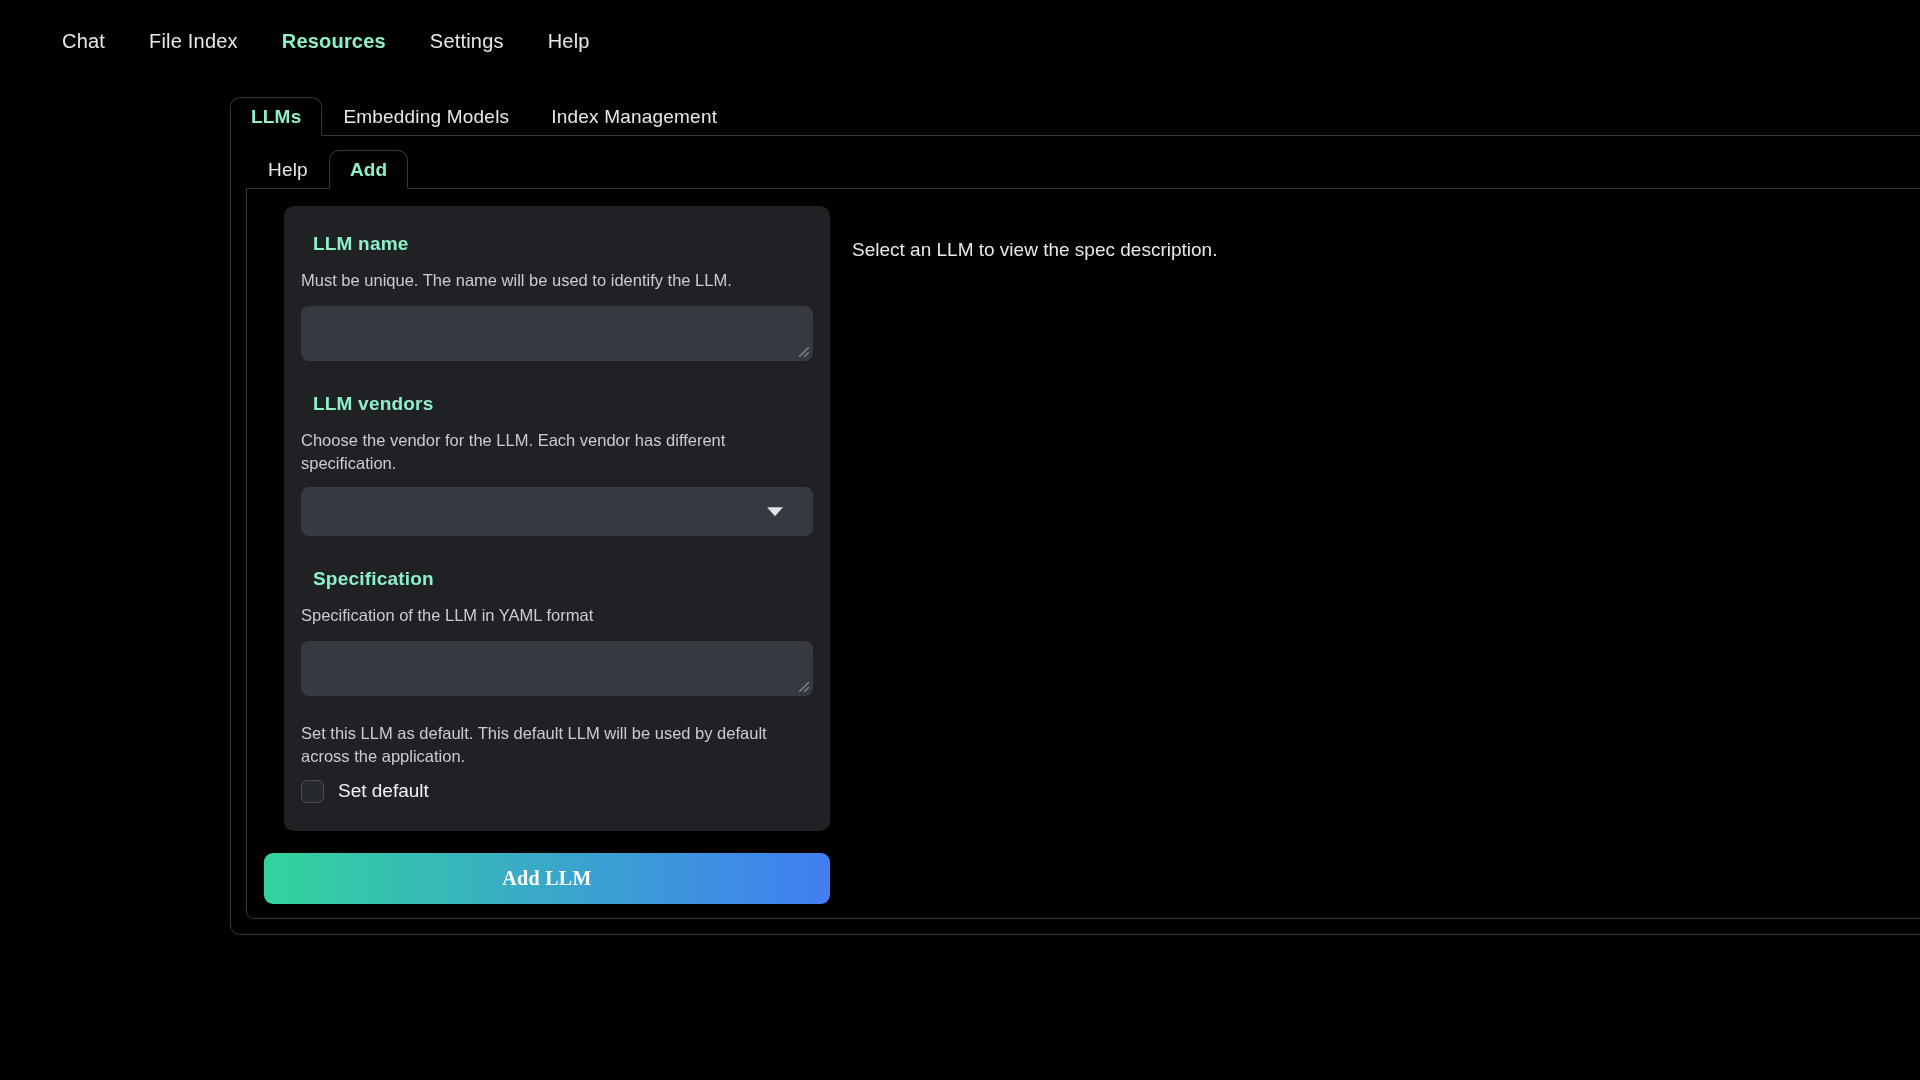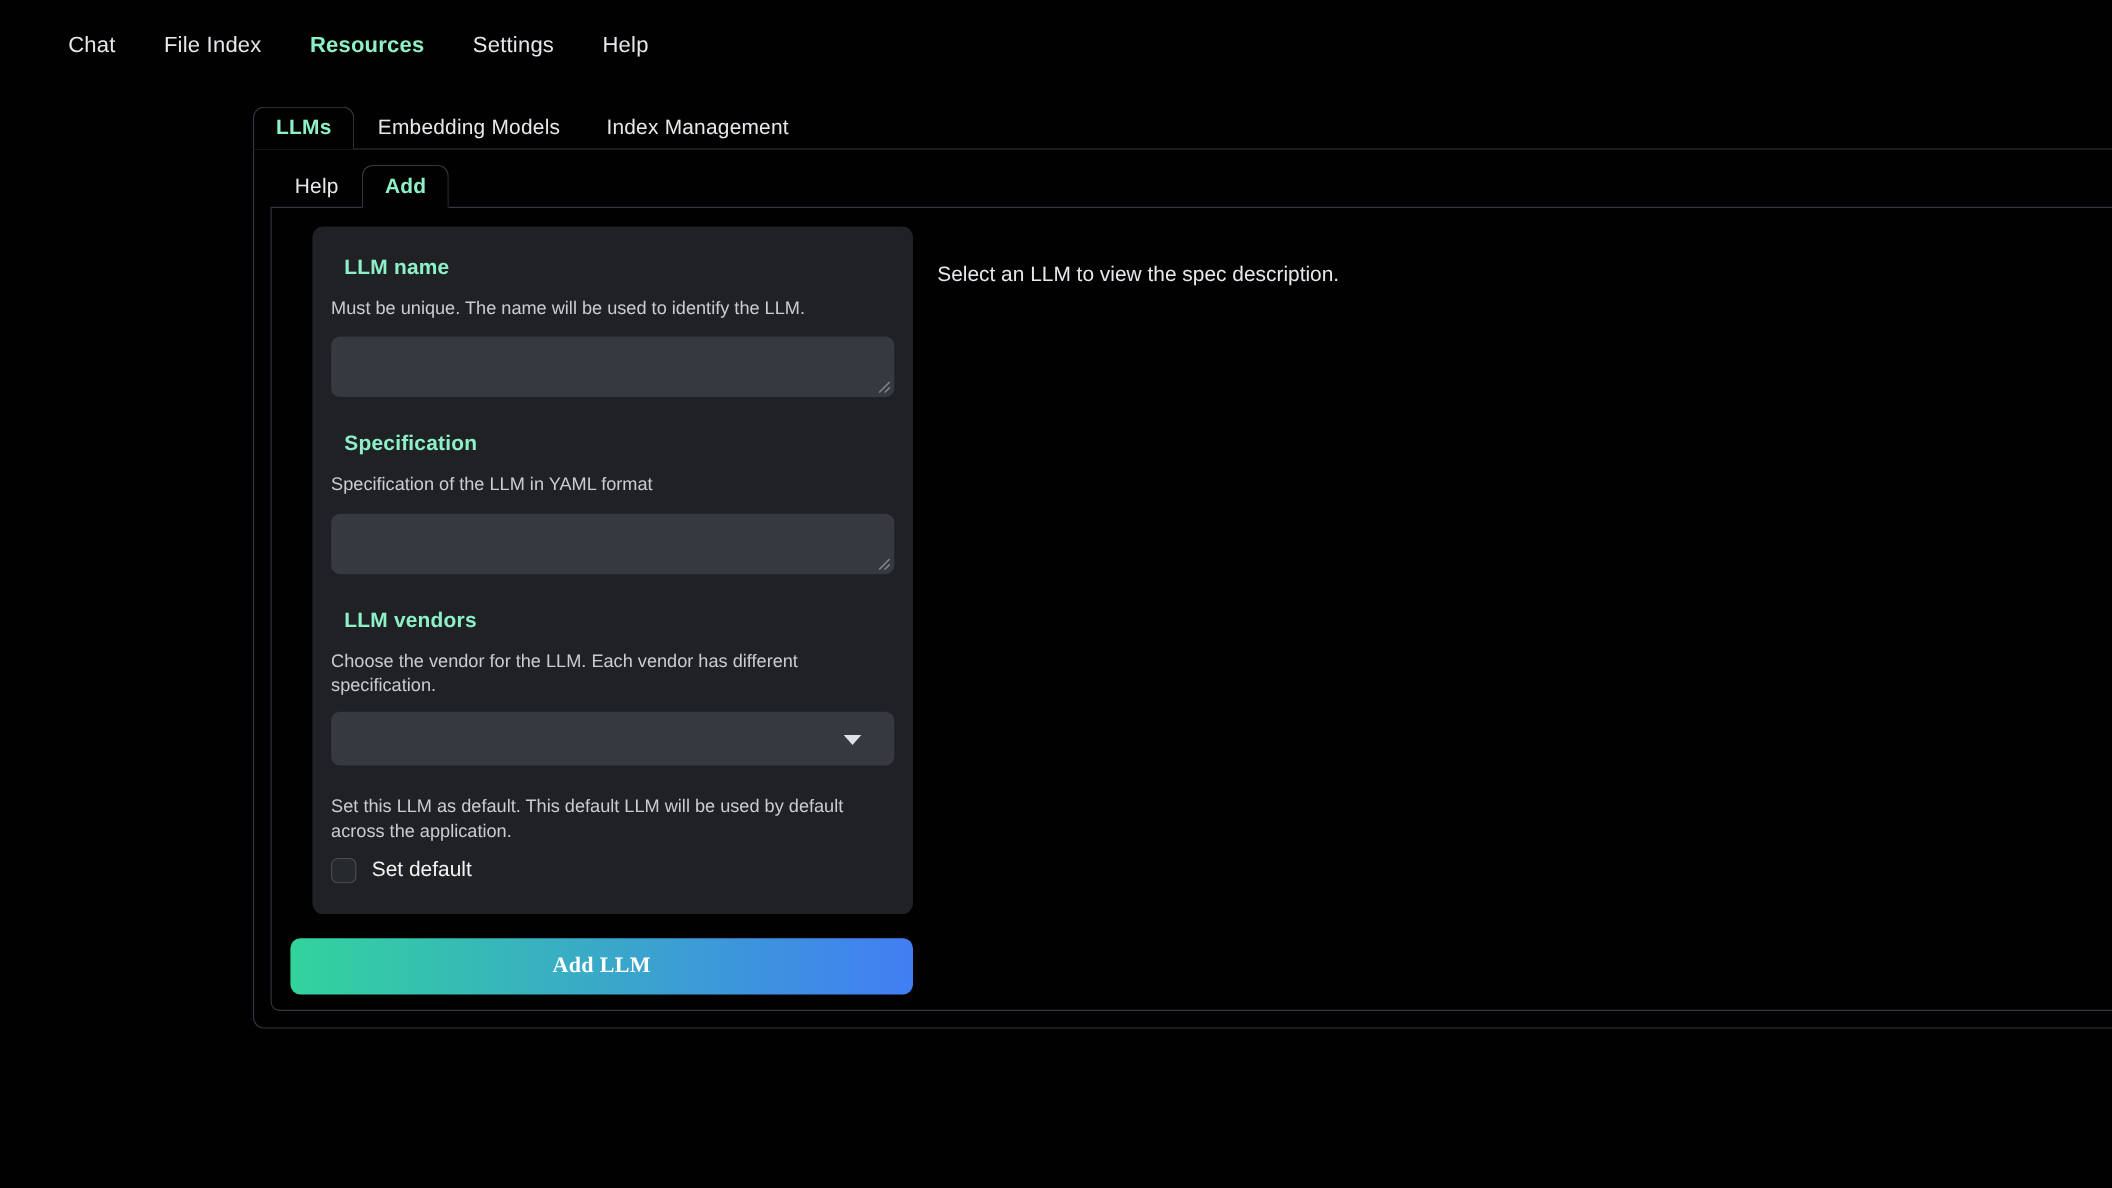--- a/index.html
+++ b/index.html
@@ -136,37 +136,37 @@
             <div class="field-help">Must be unique. The name will be used to identify the LLM.</div>
             <div class="input-wrap">
               <textarea class="text-input" aria-label="LLM name" style=""></textarea>
               <svg class="resize-handle" viewBox="0 0 10 10">
                 <line x1="10" y1="0" x2="0" y2="10" stroke="#9aa0a8" stroke-width="1.4"></line>
                 <line x1="10" y1="5" x2="5" y2="10" stroke="#9aa0a8" stroke-width="1.4"></line>
               </svg>
             </div>
 
             <div class="section">
+              <div class="field-label">LLM vendors</div>
+              <div class="field-help">Choose the vendor for the LLM. Each vendor has different specification.</div>
+              <div class="dropdown">
+                <span></span>
+                <span class="arrow"></span>
+              </div>
+            </div>
+
+            <div class="section">
               <div class="field-label">Specification</div>
               <div class="field-help">Specification of the LLM in YAML format</div>
               <div class="input-wrap">
                 <textarea class="text-input" aria-label="Specification" style=""></textarea>
                 <svg class="resize-handle" viewBox="0 0 10 10">
                   <line x1="10" y1="0" x2="0" y2="10" stroke="#9aa0a8" stroke-width="1.4"></line>
                   <line x1="10" y1="5" x2="5" y2="10" stroke="#9aa0a8" stroke-width="1.4"></line>
                 </svg>
-              </div>
-            </div>
-
-            <div class="section">
-              <div class="field-label">LLM vendors</div>
-              <div class="field-help">Choose the vendor for the LLM. Each vendor has different specification.</div>
-              <div class="dropdown">
-                <span></span>
-                <span class="arrow"></span>
               </div>
             </div>
 
             <div class="default-help">Set this LLM as default. This default LLM will be used by default across the application.</div>
             <div class="checkbox-row">
               <div class="checkbox" role="checkbox" aria-checked="false"></div>
               <div class="checkbox-label">Set default</div>
             </div>
           </div>
 

